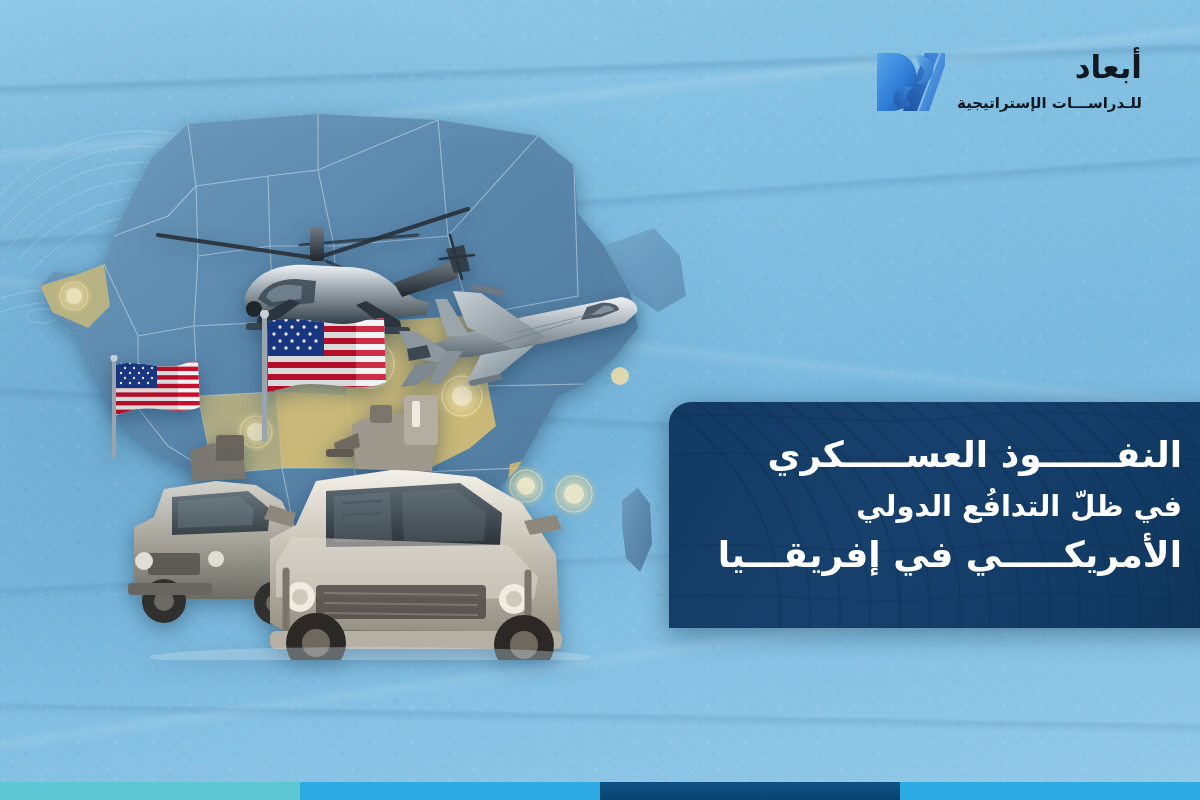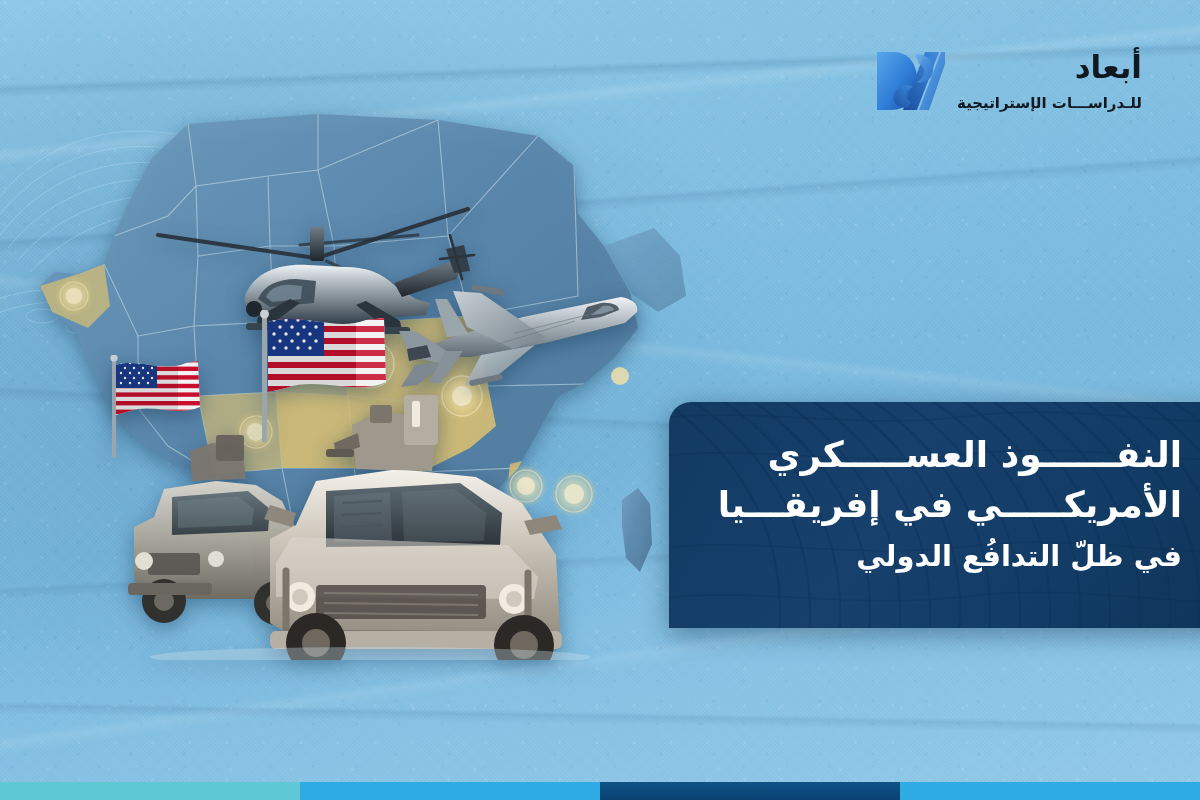--- a/index.html
+++ b/index.html
@@ -75,21 +75,21 @@
   }
   #title-text{
     position:absolute; right:42px; top:28px; left:24px;
     text-align:right; direction:rtl; color:#fff;
   }
   .t-line{ font-weight:700; letter-spacing:0; white-space:nowrap; }
   #title-line-1, #title-line-2{ font-size:36px; line-height:50px; }
   #title-line-3{ font-size:29px; line-height:48px; font-weight:600; padding-top:2px; }
 
   
-  #brand{ position:absolute; right:58px; top:50px; display:flex; align-items:flex-start; gap:12px; direction:rtl; }
+  #brand{ position:absolute; right:58px; top:50px; display:flex; align-items:center; gap:12px; direction:rtl; }
   #brand-wordmark{ text-align:right; direction:rtl; color:#111820; }
   #brand-name{ font-size:31px; font-weight:700; line-height:34px; letter-spacing:1px; }
   #brand-tagline{ font-size:15px; font-weight:600; line-height:20px; letter-spacing:.5px; margin-top:9px; }
   #brand-mark{ width:72px; height:62px; }
 
   
   #bottom-bar{ position:absolute; left:0; bottom:0; width:1200px; height:18px; display:flex; }
   #bottom-bar .seg{ height:100%; }
 
   .drop{ filter:drop-shadow(0 6px 10px rgba(20,55,85,.45)); }
@@ -544,22 +544,22 @@
       <g fill="none" stroke="#0a2a49" stroke-width="1.6" opacity=".5">
         <path d="M-30,20 C70,0 180,30 300,14 C420,0 520,30 600,16"></path>
         <path d="M-30,58 C70,38 180,68 300,52 C420,38 520,68 600,54"></path>
         <path d="M-30,150 C70,130 180,160 300,144 C420,130 520,160 600,146"></path>
         <path d="M-30,200 C70,180 180,210 300,194 C420,180 520,210 600,196"></path>
       </g>
     </svg>
 
     <div id="title-text">
       <div class="t-line" id="title-line-1">النفــــــوذ العســـــكري</div>
+      <div class="t-line" id="title-line-3">في ظلّ التدافُع الدولي</div>
       <div class="t-line" id="title-line-2">الأمريكـــــي في إفريقـــيا</div>
-      <div class="t-line" id="title-line-3">في ظلّ التدافُع الدولي</div>
     </div>
   </div>
 
   <div id="brand">
     <div id="brand-wordmark">
       <div id="brand-name">أبعاد</div>
       <div id="brand-tagline">للـدراســـات الإستراتيجية</div>
     </div>
     <svg id="brand-mark" viewBox="0 0 72 62">
       <defs>

